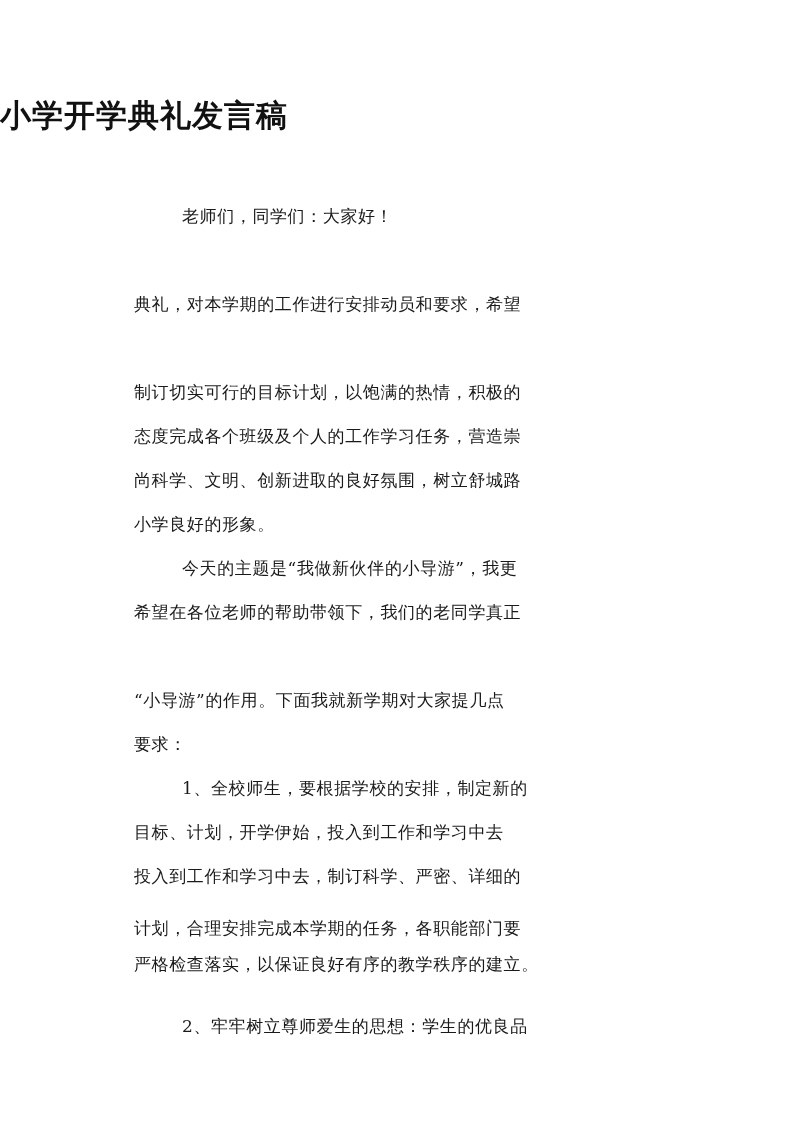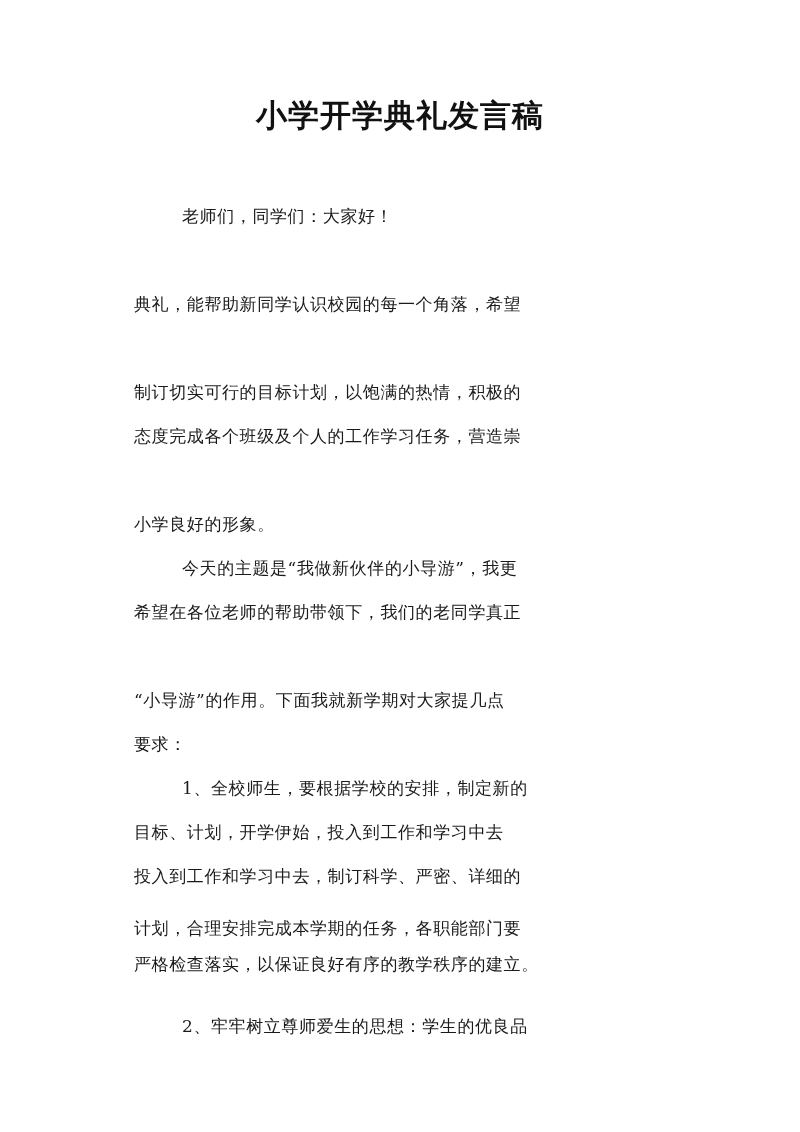--- a/index.html
+++ b/index.html
@@ -19,21 +19,20 @@
       position: absolute;
       left: 0; top: 0;
       width: 800px; height: 1132px;
       background: #ffffff;
     }
     .title {
       position: absolute;
       left: 0;
       width: 800px;
       top: 96px;
-      text-align: center;
       font-family: Liberation Serif, serif;
       font-weight: bold;
       font-size: 31px;
       letter-spacing: 1px;
       color: #111;
       line-height: 40px;
     }
     .line {
       position: absolute;
       left: 134px;
@@ -45,23 +44,24 @@
     }
     .indent { left: 182px; }
   </style>
 </head>
 <body>
 
 <div class="page">
   <div class="title">小学开学典礼发言稿</div>
 
   <div class="line indent" style="top:200px">老师们，同学们：大家好！</div>
-  <div class="line" style="top:288px">典礼，能帮助新同学认识校园的每一个角落，希望</div>
+  <div class="line" style="top:288px">典礼，对本学期的工作进行安排动员和要求，希望</div>
   <div class="line" style="top:376px">制订切实可行的目标计划，以饱满的热情，积极的</div>
   <div class="line" style="top:420px">态度完成各个班级及个人的工作学习任务，营造崇</div>
+  <div class="line" style="top:464px">尚科学、文明、创新进取的良好氛围，树立舒城路</div>
   <div class="line" style="top:508px">小学良好的形象。</div>
 
   <div class="line indent" style="top:552px">今天的主题是“我做新伙伴的小导游”，我更</div>
   <div class="line" style="top:596px">希望在各位老师的帮助带领下，我们的老同学真正</div>
   <div class="line" style="top:684px">“小导游”的作用。下面我就新学期对大家提几点</div>
   <div class="line" style="top:728px">要求：</div>
 
   <div class="line indent" style="top:772px">1、全校师生，要根据学校的安排，制定新的</div>
   <div class="line" style="top:816px">目标、计划，开学伊始，投入到工作和学习中去</div>
   <div class="line" style="top:860px">投入到工作和学习中去，制订科学、严密、详细的</div>

